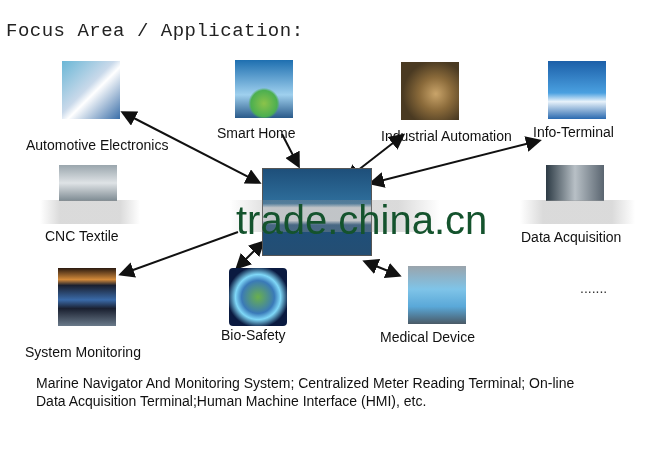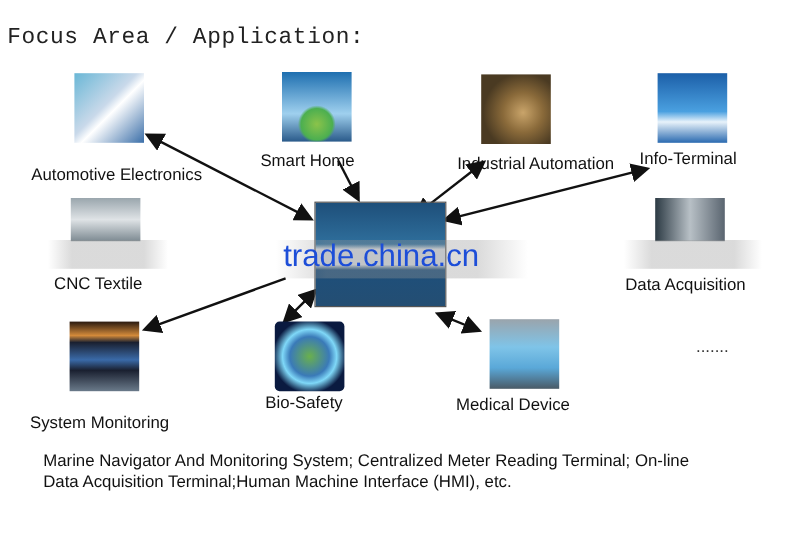--- a/index.html
+++ b/index.html
@@ -2,21 +2,21 @@
 <html><head>
 <meta charset="utf-8">
 <style>
   html, body { margin:0; padding:0; background:#ffffff; }
   body { width:666px; height:455px; position:relative; overflow:hidden; font-family:"Liberation Sans", sans-serif; color:#111; }
   .title { position:absolute; left:6px; top:20px; font-family:Liberation Mono, monospace; font-size:19px; color:#222; letter-spacing:0.5px; }
   .thumb { position:absolute; width:58px; height:58px; }
   .label { position:absolute; font-size:14px; color:#111; white-space:nowrap; }
   svg.links { position:absolute; left:0; top:0; width:666px; height:455px; pointer-events:none; }
   .board { position:absolute; left:262px; top:168px; width:108px; height:86px; }
-  .wm { position:absolute; left:236px; top:198px; width:200px; height:40px; font-size:26px; color:#1d4ed8; font-family:"Liberation Sans", sans-serif; letter-spacing:0px; }
+  .wm { position:absolute; left:236px; top:198px; width:200px; height:40px; font-size:40px; color:#14532d; font-family:"Liberation Sans", sans-serif; letter-spacing:0px; }
   .blur { position:absolute; background:linear-gradient(90deg, rgba(255,255,255,0), rgba(150,150,150,0.35) 20%, rgba(150,150,150,0.35) 80%, rgba(255,255,255,0)); }
   .footer { position:absolute; left:36px; top:372px; width:620px; }
   .footer h2 { margin:0; font-size:15px; font-weight:bold; color:#111; }
   .footer p { margin:2px 0 0 0; font-size:14px; line-height:18px; color:#111; }
   .dots { position:absolute; left:580px; top:280px; font-size:14px; color:#333; }
 </style>
 </head>
 <body>
 
 <div class="title">Focus Area / Application:</div>

